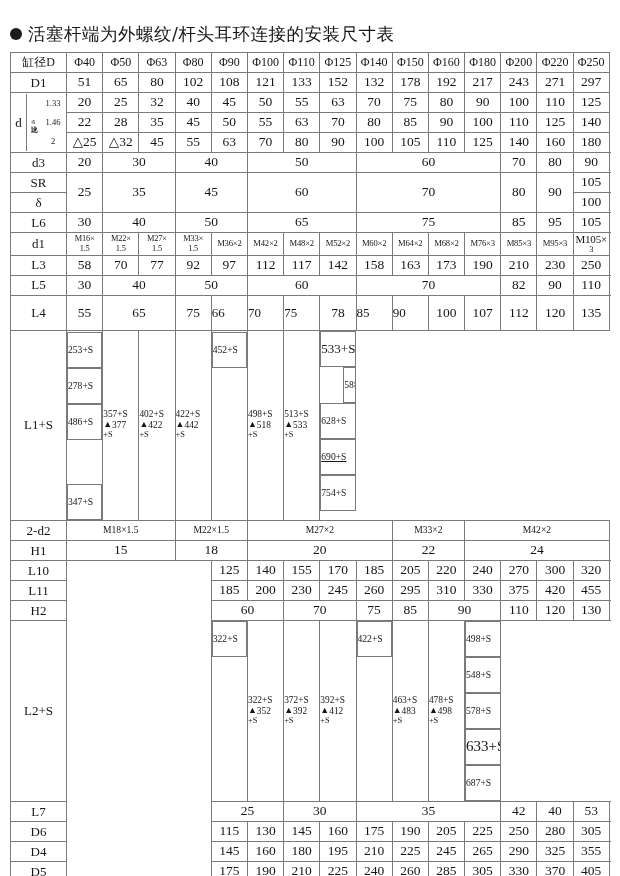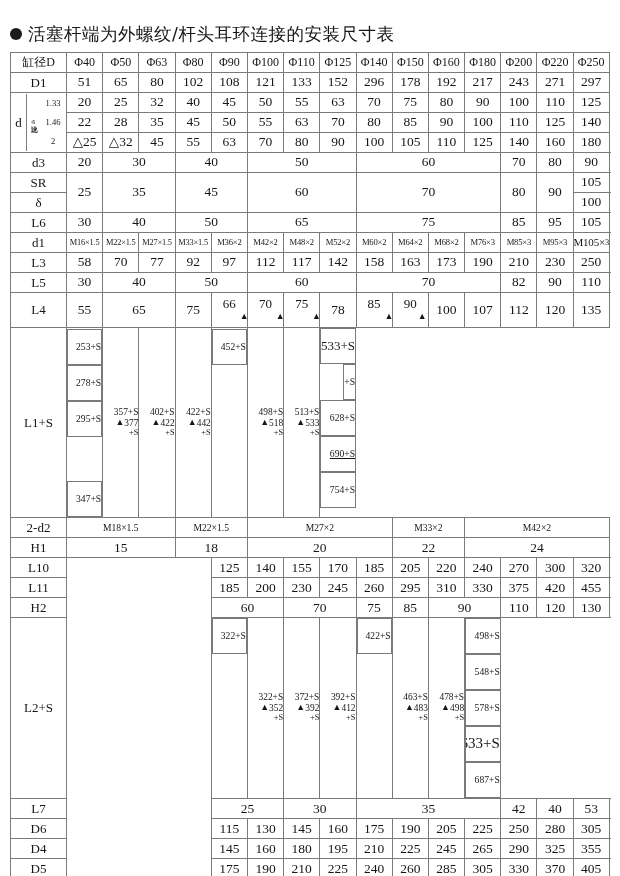--- a/index.html
+++ b/index.html
@@ -62,29 +62,29 @@
   }
   .dratio{
     display:flex;align-items:center;justify-content:center;
     width:13px;font-size:7px;line-height:1;
     writing-mode:vertical-rl;
     letter-spacing:0px;
   }
   .dnum{flex:1;display:flex;align-items:center;justify-content:center;font-size:8.5px;}
 
   
-  .two{display:flex;flex-direction:column;align-items:center;justify-content:space-between;line-height:1.03;}
+  .two{display:flex;flex-direction:row;align-items:center;justify-content:space-between;line-height:1.03;}
   .two .a{font-size:13px;}
   .two .b{font-size:11.5px;white-space:nowrap;margin-left:41px;}
   .tri{font-size:9px;vertical-align:1px;}
-  .stk{display:flex;flex-direction:column;align-items:flex-end;justify-content:center;line-height:1.06;}
+  .stk{display:flex;flex-direction:column;align-items:flex-start;justify-content:center;line-height:1.06;}
   .stk .a{font-size:9.4px;}
   .stk .b{font-size:9.4px;white-space:nowrap;}
   .stk .c{font-size:8.4px;}
-  .nd{display:flex;flex-direction:row;align-items:center;justify-content:center;line-height:1.12;}
+  .nd{display:flex;flex-direction:column;align-items:center;justify-content:center;line-height:1.12;}
   .nd .a,.nd .b{font-size:11.5px;}
   .thread{font-size:8.6px;letter-spacing:-.2px;}
   .thread2{font-size:9.6px;}
 </style>
 </head>
 <body>
 
 <div class="page">
 
   <div class="title-row">
@@ -120,21 +120,21 @@
           <tr>
             <td class="lbl ">D1</td>
             <td class="v">51</td>
             <td class="v">65</td>
             <td class="v">80</td>
             <td class="v">102</td>
             <td class="v">108</td>
             <td class="v">121</td>
             <td class="v">133</td>
             <td class="v">152</td>
-            <td class="v">296</td>
+            <td class="v">132</td>
             <td class="v">178</td>
             <td class="v">192</td>
             <td class="v">217</td>
             <td class="v">243</td>
             <td class="v">271</td>
             <td class="v">297</td>
           </tr>
           <tr>
             <td class="dlabel" rowspan="3">
               <div class="dwrap" style="height:57px">
@@ -355,21 +355,21 @@
           </tr>
           <tr>
             <td class="lbl " style="height: 34px;">L1+S</td>
             <td class="stk" style="height: 34px;">
               <span style="font-size:9.6px">253+S</span>
             </td>
             <td class="stk" style="height: 34px;">
               <span style="font-size:9.6px">278+S</span>
             </td>
             <td class="stk" style="height: 34px;">
-              <span style="font-size:9.6px">295+S</span>
+              <span style="font-size:9.6px">486+S</span>
             </td>
             <td class="stk" style="height: 34px; margin-top: 44px;">
               <span style="font-size:9.6px">347+S</span>
             </td>
             <td style="height: 34px;">
               <div class="stk">
                 <div class="a">357+S</div>
                 <div class="b"><span class="tri">▲</span>377</div>
                 <div class="c">+S</div>
               </div>

